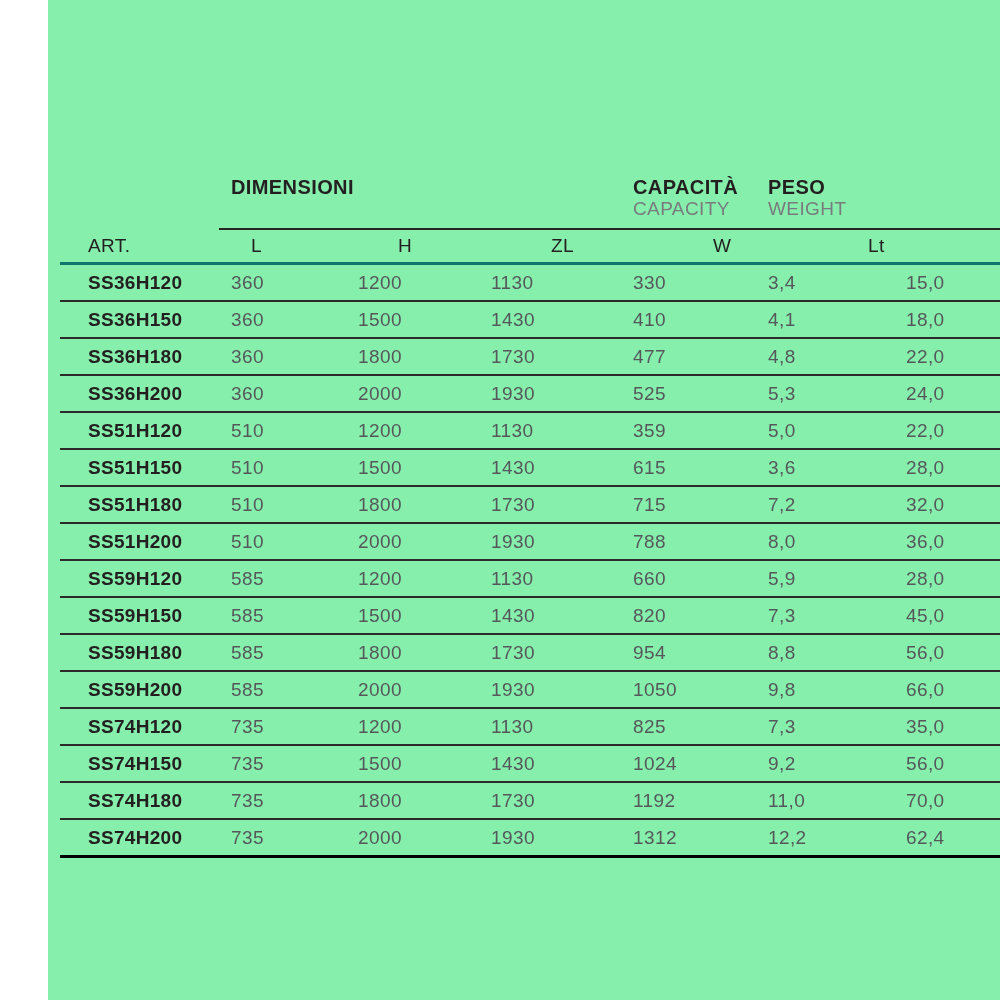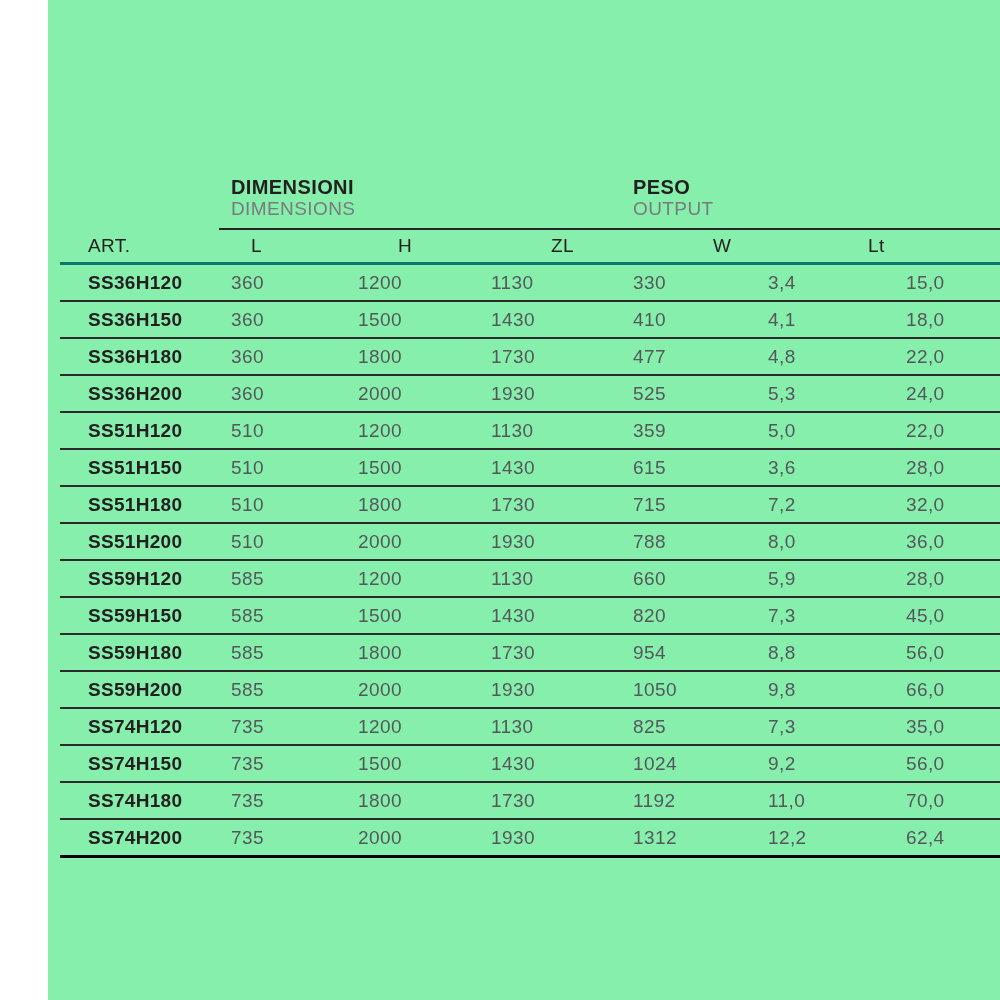--- a/index.html
+++ b/index.html
@@ -97,25 +97,28 @@
 <body>
 
 <div class="page">
   <div class="table-wrap">
 
     <div class="group-row">
       <div class="art-spacer"></div>
       <div class="group-block">
         <div class="group-cell">
           <div class="group-title">DIMENSIONI</div>
-          <div class="group-subtitle">DIMENSIONS</div>
+        </div>
+        <div class="group-cell">
+          <div class="group-title">CAPACITÀ</div>
+          <div class="group-subtitle">CAPACITY</div>
         </div>
         <div class="group-cell">
           <div class="group-title">PESO</div>
-          <div class="group-subtitle">OUTPUT</div>
+          <div class="group-subtitle">WEIGHT</div>
         </div>
       </div>
     </div>
 
     <div class="subheader-row">
       <div class="cell art-cell">ART.</div>
       <div class="cell">L</div>
       <div class="cell">H</div>
       <div class="cell">ZL</div>
       <div class="cell">W</div>

